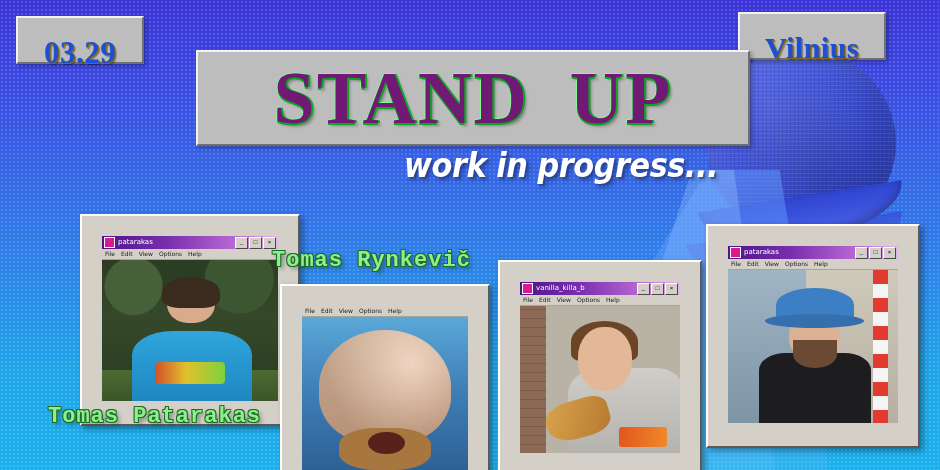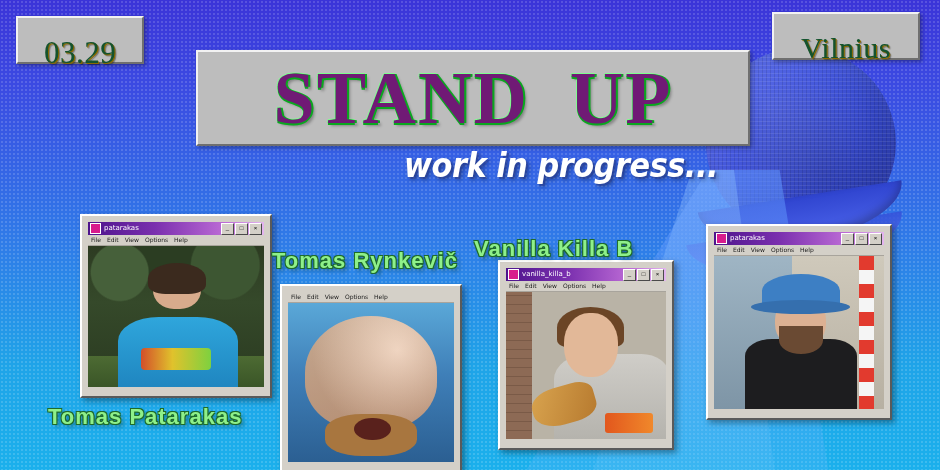--- a/index.html
+++ b/index.html
@@ -64,26 +64,26 @@
 
   
   .plaque{
     position:absolute;background:#bdbdbd;
     border-top:2px solid #f2f2f2;border-left:2px solid #f2f2f2;
     border-right:2px solid #6f6f6f;border-bottom:2px solid #6f6f6f;
     display:flex;align-items:center;justify-content:center;
     box-shadow:2px 2px 4px rgba(0,0,0,.30);
   }
   #date-plaque{left:16px;top:16px;width:124px;height:44px;}
-  #city-plaque{left:772px;top:12px;width:144px;height:44px;}
+  #city-plaque{left:738px;top:12px;width:144px;height:44px;}
   #title-plaque{left:196px;top:50px;width:550px;height:92px;}
 
   .plaque-text-yellow{
-    font-family:"Liberation Serif", serif;font-weight:normal;font-size:31px;
-    color:#14532d;letter-spacing:.5px;line-height:1;
+    font-family:"Liberation Serif", serif;font-weight:bold;font-size:31px;
+    color:#1d4ed8;letter-spacing:.5px;line-height:1;
     text-shadow:1px 1px 0 #8a6b00, 2px 2px 1px rgba(0,0,0,.35);
     margin-top:24px;
   }
   #city-plaque .plaque-text-yellow{font-size:30px;}
 
   #title-text{
     font-family:"Liberation Serif", serif;font-weight:bold;
     font-size:74px;line-height:1;color:#701a75;letter-spacing:2px;
     white-space:pre;
     text-shadow:
@@ -97,21 +97,21 @@
     transform:scaleX(.92);transform-origin:left center;
     text-shadow:2px 2px 0 rgba(40,60,140,.55), 3px 3px 5px rgba(0,0,0,.35);
   }
 
   
   .win{
     position:absolute;background:#d4d0c8;
     border-top:2px solid #ffffff;border-left:2px solid #ffffff;
     border-right:2px solid #5a5a5a;border-bottom:2px solid #5a5a5a;
     box-shadow:3px 3px 6px rgba(0,0,0,.35);
-    padding:6px;
+    padding:20px;
   }
   .titlebar{
     height:13px;display:flex;align-items:center;
     background:linear-gradient(90deg,#4d148c 0%,#7a2fae 38%,#c06fd8 80%,#e3b6ef 100%);
     padding:0 2px;
   }
   .tb-icon{
     width:9px;height:9px;flex:0 0 auto;background:#d81b8c;
     border:1px solid #ffffff;margin-right:3px;
   }
@@ -131,21 +131,21 @@
     font-family:"DejaVu Sans", sans-serif;font-size:6px;line-height:10px;color:#1a1a1a;
     border-bottom:1px solid #a8a49c;
   }
   .photo{
     position:relative;overflow:hidden;background:#6b6b6b;
   }
 
   
   .caption{
     position:absolute;white-space:nowrap;
-    font-family:Liberation Sans, sans-serif;font-weight:bold;
+    font-family:Liberation Mono, monospace;font-weight:bold;
     font-size:22px;letter-spacing:1px;color:#8ef08a;
     text-shadow:
       -1px -1px 0 #1f6b2a, 1px -1px 0 #1f6b2a, -1px 1px 0 #1f6b2a, 1px 1px 0 #1f6b2a,
       3px 3px 4px rgba(0,40,10,.45);
   }
   #cap-0{left:48px;top:404px;}
   #cap-1{left:272px;top:248px;}
   #cap-2{left:474px;top:236px;}
   #cap-3{left:672px;top:410px;}
 
@@ -303,21 +303,20 @@
     </div>
     <div class="photo p2-bg" style="height:147px;">
       <div class="p2-brick"></div>
         <div class="p2-hood"></div>
       <div class="p2-hair"></div>
         <div class="p2-head"></div>
       <div class="p2-food"></div>
         <div class="p2-logo"></div>
     </div>
   </div>
-  <div class="caption" id="cap-2">Vanilla Killa B</div>
 
   <div class="win" style="left:706px;top:224px;width:170px;height:180px;">
     <div class="titlebar">
       <span class="tb-icon"></span>
       <span class="tb-title">patarakas</span>
       <span class="tb-btns">
         <span class="tb-btn">_</span>
         <span class="tb-btn">□</span>
         <span class="tb-btn">×</span>
       </span>

